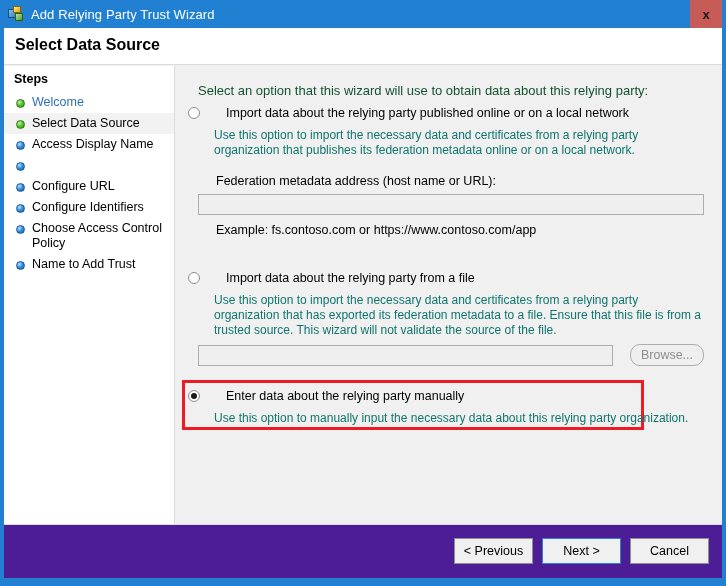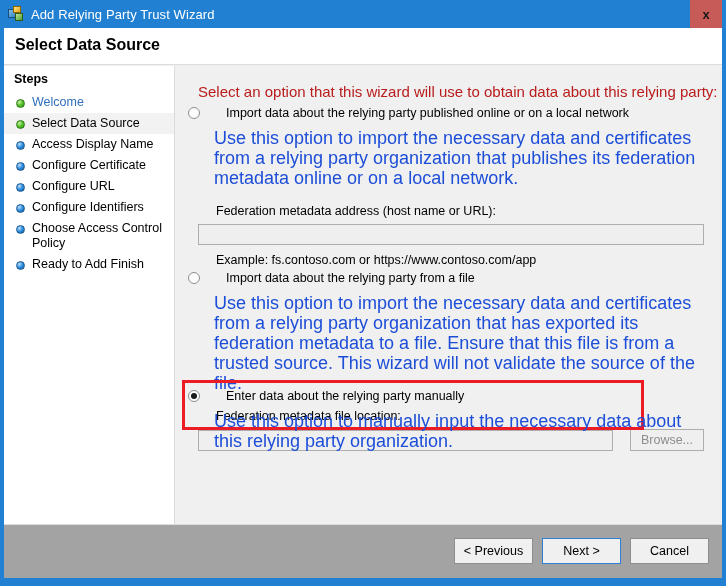--- a/index.html
+++ b/index.html
@@ -187,22 +187,22 @@
     top: 38px;
     width: 546px;
     height: 512px;
     background: #f0f0f0;
     box-sizing: border-box;
   }
   #intro-text {
     position: absolute;
     left: 22px;
     top: 17px;
-    font-size: 15px;
-    color: #b91c1c;
+    font-size: 13px;
+    color: #14532d;
     white-space: nowrap;
   }
 
   .opt-block { position: absolute; left: 0; width: 546px; }
   .radio-line {
     display: flex;
     align-items: flex-start;
   }
   .radio {
     flex: none;
@@ -223,23 +223,23 @@
     border-radius: 50%;
     background: #1b1b1b;
   }
   .radio-label {
     font-size: 12.5px;
     color: #000000;
     margin-left: 26px;
     line-height: 14px;
   }
   .opt-desc {
-    font-size: 18px;
-    color: #1d4ed8;
-    line-height: 20px;
+    font-size: 12px;
+    color: #0f766e;
+    line-height: 15px;
   }
   .field-label {
     font-size: 12.5px;
     color: #000000;
   }
   .textbox {
     background: #efefef;
     border: 1px solid #adadad;
     box-sizing: border-box;
     height: 21px;
@@ -271,21 +271,21 @@
     box-sizing: border-box;
   }
 
   
   #footer {
     position: absolute;
     left: 0;
     top: 496px;
     width: 718px;
     height: 54px;
-    background: #a3a3a3;
+    background: #4c1d95;
     border-top: 1px solid #dcdcdc;
     box-sizing: border-box;
   }
   #footer-buttons {
     position: absolute;
     right: 13px;
     top: 13px;
     display: flex;
     gap: 9px;
   }
@@ -336,41 +336,40 @@
           <span class="step-label">Select Data Source</span>
         </div>
 
         <div class="step-row">
           <span class="bullet blue"></span>
           <span class="step-label">Access Display Name</span>
         </div>
 
         <div class="step-row">
           <span class="bullet blue"></span>
-          <span class="step-label">Configure Certificate</span>
         </div>
 
         <div class="step-row">
           <span class="bullet blue"></span>
           <span class="step-label">Configure URL</span>
         </div>
 
         <div class="step-row">
           <span class="bullet blue"></span>
           <span class="step-label">Configure Identifiers</span>
         </div>
 
         <div class="step-row" style="padding-right:12px;">
           <span class="bullet blue"></span>
           <span class="step-label">Choose Access Control Policy</span>
         </div>
 
         <div class="step-row">
           <span class="bullet blue"></span>
-          <span class="step-label">Ready to Add Finish</span>
+          <span class="step-label">Name to Add Trust</span>
         </div>
 
 
       </div>
     </div>
 
     <div id="main">
 
       <div id="intro-text">Select an option that this wizard will use to obtain data about this relying party:</div>
 
@@ -384,24 +383,23 @@
         <div class="textbox" style="margin:6px 18px 0 22px;"></div>
         <div class="example-text" style="margin:8px 0 8px 40px;">Example: fs.contoso.com or https://www.contoso.com/app</div>
       </div>
 
       <div class="opt-block" style="top:205px;">
         <div class="radio-line" style="margin-left:12px;">
           <span class="radio"></span>
           <span class="radio-label">Import data about the relying party from a file</span>
         </div>
         <div class="opt-desc" style="margin:8px 20px 0 38px;">Use this option to import the necessary data and certificates from a relying party organization that has exported its federation metadata to a file. Ensure that this file is from a trusted source.  This wizard will not validate the source of the file.</div>
-        <div class="field-label" style="margin:16px 0 0 40px;">Federation metadata file location:</div>
         <div style="display:flex; margin:6px 18px 0 22px; align-items:center;">
           <div class="textbox" style="flex:1;"></div>
-          <div class="btn disabled" style="width:74px;height:22px;margin-left:17px;flex:none;">Browse...</div>
+          <div class="btn disabled" style="width:74px;height:22px;margin-left:17px;flex:none;border-radius:10px;">Browse...</div>
         </div>
       </div>
 
       <div id="callout"></div>
       <div class="opt-block" style="top:323px;">
         <div class="radio-line" style="margin-left:12px;">
           <span class="radio checked"></span>
           <span class="radio-label">Enter data about the relying party manually</span>
         </div>
         <div class="opt-desc" style="margin:8px 20px 0 38px;">Use this option to manually input the necessary data about this relying party organization.</div>

